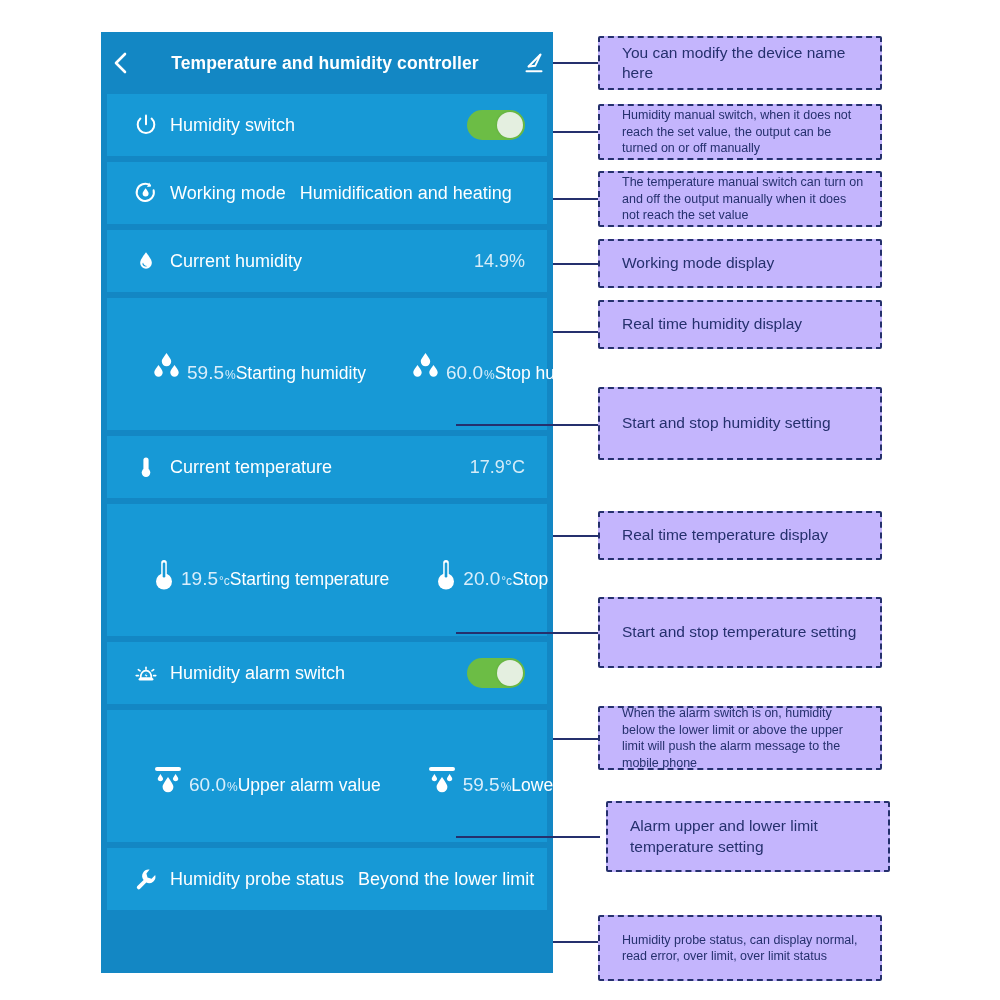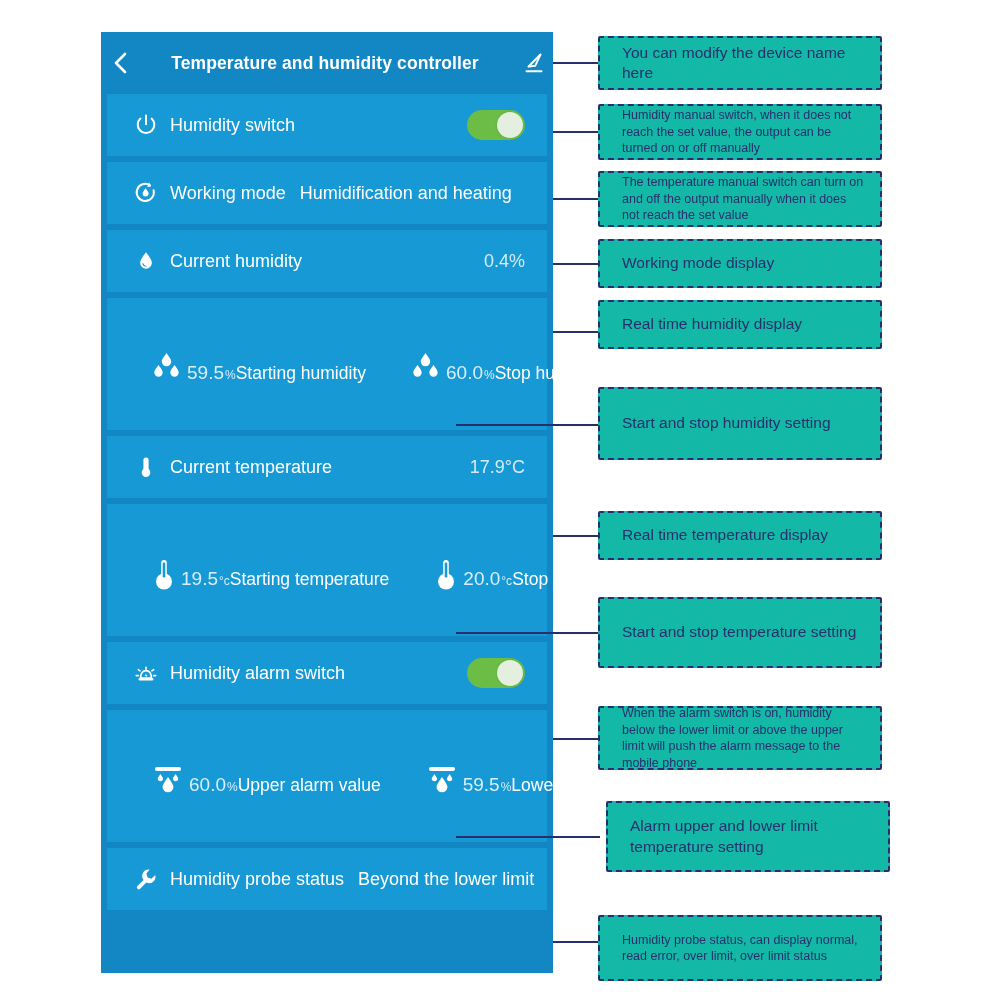--- a/index.html
+++ b/index.html
@@ -106,21 +106,21 @@
   .duo .cname{
     color:#ffffff;font-size:17.5px;margin-top:7px;
     white-space:nowrap;
   }
 
   
   .note{
     position:absolute;
     border:2px dashed #25306d;
     box-sizing:border-box;
-    background:#14b8a6;
+    background:#c4b5fd;
     display:flex;align-items:center;
     padding:6px 14px 6px 22px;
     border-radius:2px;
   }
   .note span{
     color:#25306d;
     line-height:1.32;
   }
   .note.big span{font-size:15.5px;}
   .note.small span{font-size:12.5px;}
@@ -186,21 +186,21 @@
   <div class="card">
     <div class="row">
       <div class="ico">
         <svg width="24" height="24" viewBox="0 0 24 24">
           <path d="M12 3.2 C16.3 9.1 17.8 11.3 17.8 13.9 A5.8 5.8 0 0 1 6.2 13.9 C6.2 11.3 7.7 9.1 12 3.2 Z" fill="#ffffff"></path>
           <path d="M9.0 13.6 C9.6 15.8 11.0 16.9 13.1 17.0 C11.2 18.3 8.9 17.2 8.4 15.1 Z" fill="#1799d6"></path>
         </svg>
       </div>
       <div class="lbl">Current humidity</div>
       <div class="spacer"></div>
-      <div class="val">0.4%</div>
+      <div class="val">14.9%</div>
     </div>
   </div>
 
   <div class="card">
     <div class="duo">
       <div class="cell">
         <div class="cicon">
           <svg width="40" height="38" viewBox="0 0 40 38">
             <path d="M19.5 2 C23 7 24.2 8.6 24.2 10.6 A4.7 4.7 0 0 1 14.8 10.6 C14.8 8.6 16 7 19.5 2 Z" fill="#ffffff"></path>
             <path d="M11.5 14 C14.6 18.4 15.7 19.8 15.7 21.6 A4.2 4.2 0 0 1 7.3 21.6 C7.3 19.8 8.4 18.4 11.5 14 Z" fill="#ffffff"></path>

